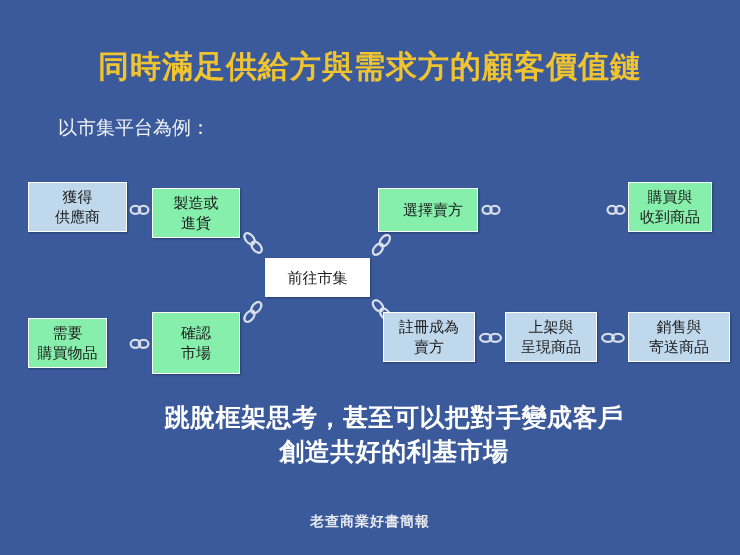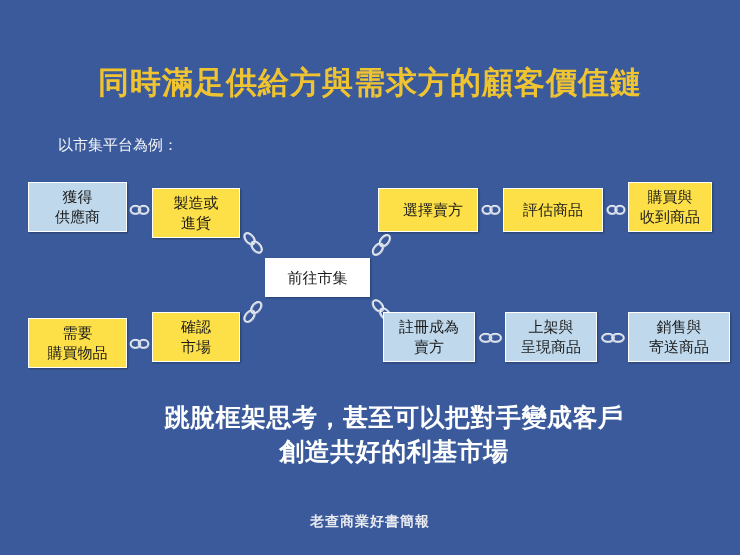--- a/index.html
+++ b/index.html
@@ -28,30 +28,29 @@
     left: 0;
     top: 48px;
     width: 740px;
     text-align: center;
     color: #f0c330;
     font-size: 31px;
     font-weight: bold;
     letter-spacing: 1px;
     line-height: 38px;
     white-space: nowrap;
-    margin-top: 16px;
   }
 
   
   .subtitle {
     position: absolute;
     left: 58px;
-    top: 132px;
+    top: 115px;
     color: #f2f4f8;
-    font-size: 15px;
+    font-size: 19px;
     line-height: 26px;
     white-space: nowrap;
   }
 
   
   #diagram {
     position: absolute;
     left: 0;
     top: 170px;
     width: 740px;
@@ -66,21 +65,21 @@
     align-items: center;
     justify-content: center;
     text-align: center;
     color: #1b1b1b;
     font-size: 15px;
     line-height: 20px;
     padding: 2px 4px;
     box-shadow: 1px 1px 2px rgba(0,0,0,0.30);
   }
   .node.blue  { background: #bfd8ec; }
-  .node.cream { background: #fde047; }
+  .node.cream { background: #86efac; }
   .node.white { background: #ffffff; }
   .node span { display: block; }
 
   
   .chain {
     position: absolute;
     transform-origin: 0 50%;
     pointer-events: none;
   }
   .chain svg { display: block; overflow: visible; }
@@ -215,51 +214,46 @@
       </div>
     </div>
 
     <div class="node cream" style="left:152px; top:18px; width:88px; height:50px;">
       <div>
         <span>製造或</span>
         <span>進貨</span>
       </div>
     </div>
 
-    <div class="node cream" style="left:28px; top:148px; width:99px; height:50px;">
+    <div class="node cream" style="left:28px; top:148px; width:79px; height:50px;">
       <div>
         <span>需要</span>
         <span>購買物品</span>
       </div>
     </div>
 
-    <div class="node cream" style="left:152px; top:142px; width:88px; height:50px;">
+    <div class="node cream" style="left:152px; top:142px; width:88px; height:62px;">
       <div>
         <span>確認</span>
         <span>市場</span>
       </div>
     </div>
 
     <div class="node white" style="left:265px; top:88px; width:105px; height:39px;justify-content:center;">
       <div>
         <span>前往市集</span>
       </div>
     </div>
 
     <div class="node cream" style="left:378px; top:18px; width:100px; height:44px;padding-left:14px;">
       <div>
         <span>選擇賣方</span>
       </div>
     </div>
 
-    <div class="node cream" style="left:503px; top:18px; width:100px; height:44px;">
-      <div>
-        <span>評估商品</span>
-      </div>
-    </div>
 
     <div class="node cream" style="left:628px; top:12px; width:84px; height:50px;">
       <div>
         <span>購買與</span>
         <span>收到商品</span>
       </div>
     </div>
 
     <div class="node blue" style="left:383px; top:142px; width:92px; height:50px;">
       <div>

